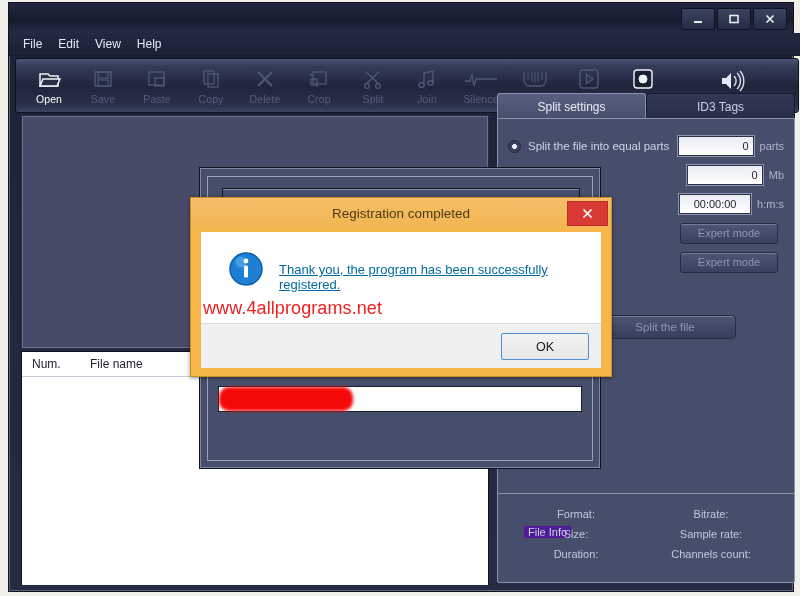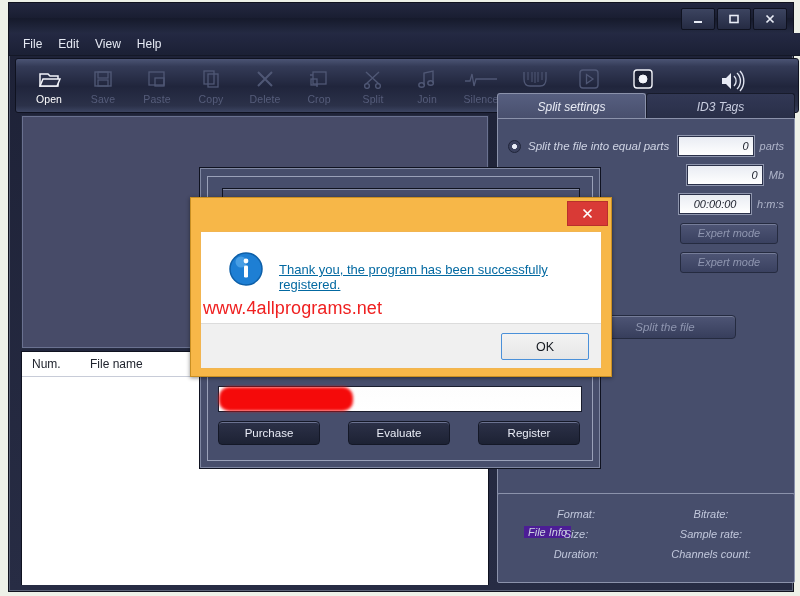--- a/index.html
+++ b/index.html
@@ -84,21 +84,21 @@
   }
   .flhead{
     height:24px;background:#ffffff;border-bottom:1px solid #c8ccd8;
     display:flex;align-items:center;color:#20242e;font-size:12px;
   }
   .flhead .c1{width:52px;padding-left:10px;}
   .flhead .c2{padding-left:6px;}
   .flbody{height:calc(100% - 24px);background:#fff;}
 
   
-  .rightpanel{position:absolute;left:488px;top:90px;width:298px;height:490px;font-style:italic;}
+  .rightpanel{position:absolute;left:488px;top:90px;width:298px;height:490px;}
   .tabs{position:absolute;left:0;top:0;width:298px;height:26px;display:flex;}
   .tab{
     flex:1;height:26px;display:flex;align-items:center;justify-content:center;
     font-size:12px;color:#c9cee0;
     border:1px solid #171b2b;border-bottom:none;
   }
   .tab.active{
     background:linear-gradient(#575f80,#474e6c);
     color:#e9ecf5;border-color:#7b melt;
     border:1px solid #8b92ab;border-bottom:1px solid #575f80;
@@ -466,28 +466,26 @@
       </div>
     </div>
   </div>
 
   <div class="nag">
     <div class="inner"></div>
     <div class="nagtextbox"></div>
     <div class="progress">
       <div class="bar" id="nag-bar" style="width: 37%;"></div>
     </div>
-    <div class="nagbtns">
-      <div class="nagbtn">Purchase</div>
-      <div class="nagbtn">Evaluate</div>
-      <div class="nagbtn">Register</div>
-    </div>
   </div>
 
   <div class="modal">
+    <div class="mtitle">
+      <span>Registration completed</span>
+    </div>
     <div class="mclose">
       <svg width="11" height="11" viewBox="0 0 11 11">
           <path d="M1.5 1.5 L9.5 9.5 M9.5 1.5 L1.5 9.5" stroke="#ffffff" stroke-width="1.7"></path>
         </svg>
     </div>
 
     <div class="mbody">
       <div class="infoicon">
         <svg width="34" height="34" viewBox="0 0 34 34">
           <circle cx="17" cy="17" r="16" fill="#1e7fd4"></circle>

